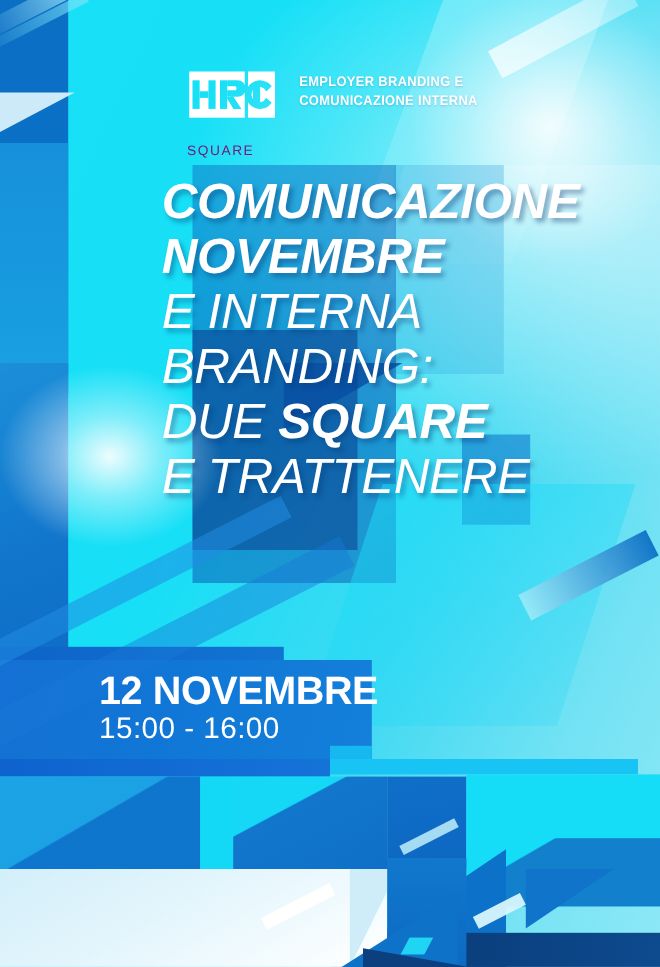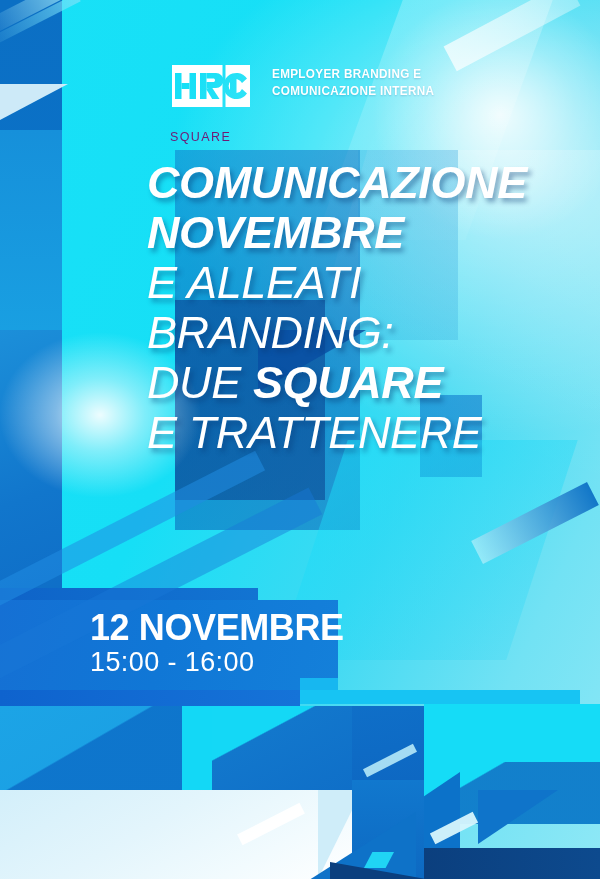--- a/index.html
+++ b/index.html
@@ -400,21 +400,21 @@
 
     <div class="header-lines">
       <div>EMPLOYER BRANDING E</div>
       <div>COMUNICAZIONE INTERNA</div>
     </div>
   </div>
 
   <div class="headline">
     <span class="ln hv-bold">COMUNICAZIONE</span>
     <span class="ln hv-bold">NOVEMBRE</span>
-    <span class="ln hv-light">E ALLEATI</span>
+    <span class="ln hv-light">E INTERNA</span>
     <span class="ln hv-light">BRANDING:</span>
     <span class="ln hv-light"><span>DUE </span><span class="strong">SQUARE</span></span>
     <span class="ln hv-light">E TRATTENERE</span>
   </div>
 
   <div class="date-text">
     <div class="date-day">12 NOVEMBRE</div>
     <div class="date-time">15:00 - 16:00</div>
   </div>
 

